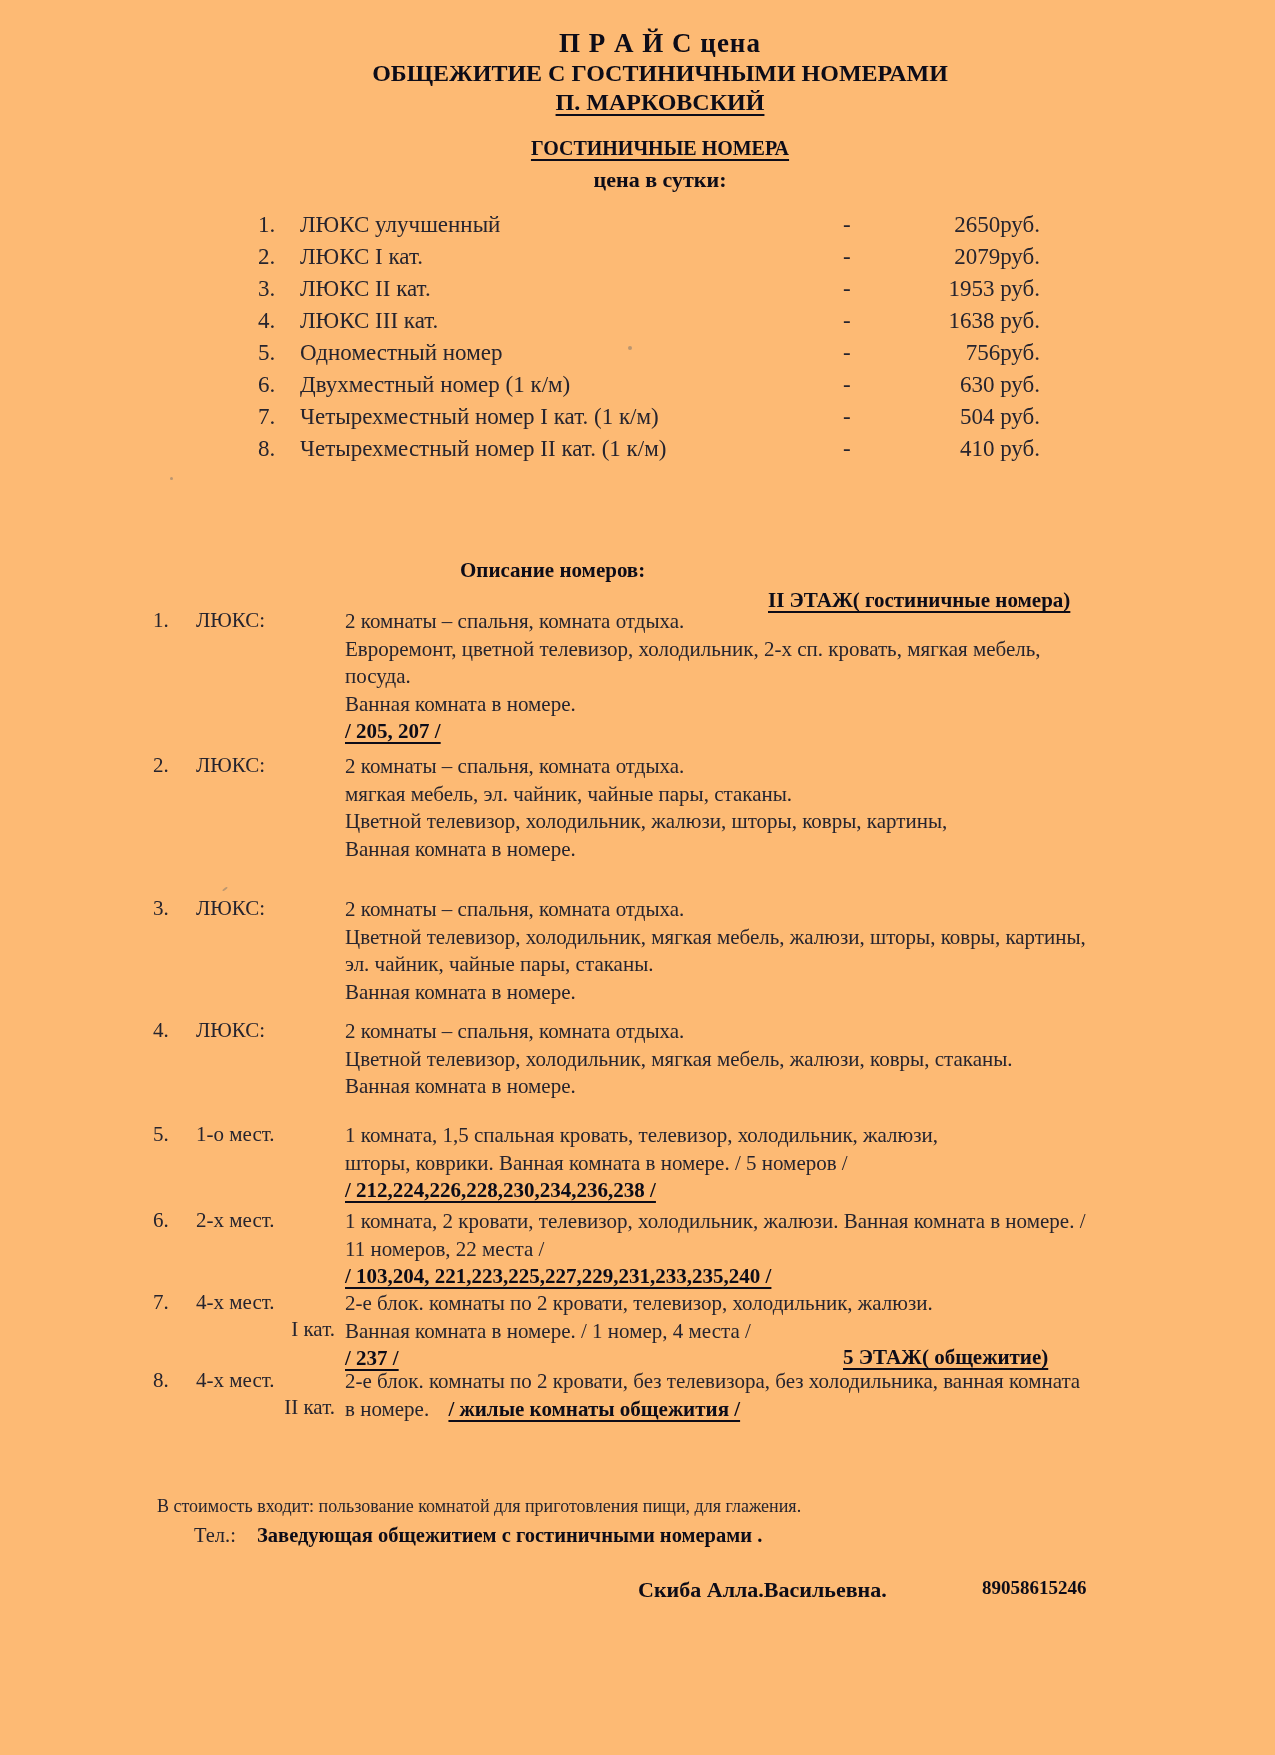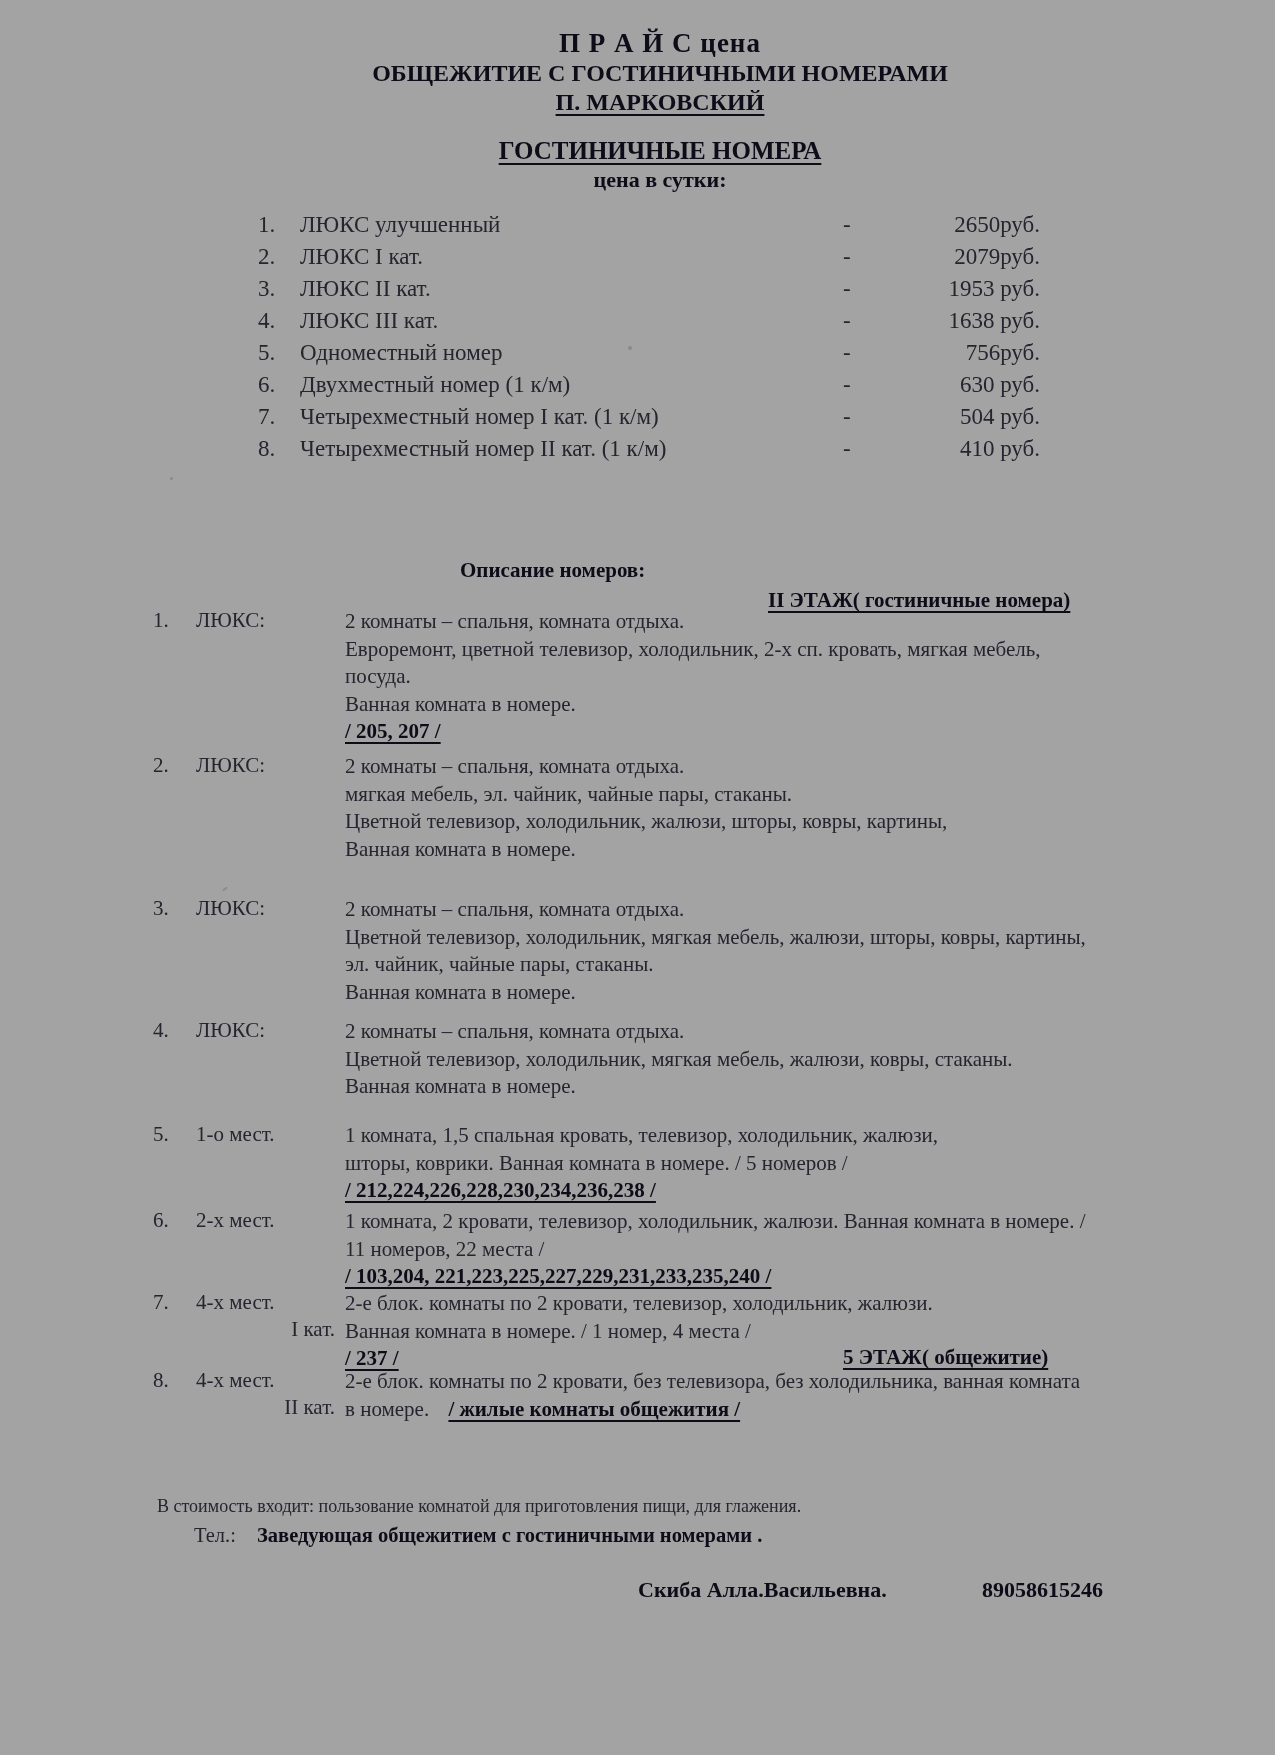--- a/index.html
+++ b/index.html
@@ -1,32 +1,32 @@
 <!DOCTYPE html>
 <html><head>
 <meta charset="utf-8">
 <style>
   html,body { margin:0; padding:0; background:#e8e8e8; }
   .page {
     position:relative;
     width:1275px; height:1755px;
     margin:0 auto;
-    background:#a3a3a3;
+    background:#fdba74;
     font-family:"Liberation Serif", serif;
     color:#26242e;
     overflow:hidden;
   }
   .abs { position:absolute; }
   .ctr { left:45px; width:1230px; text-align:center; }
   .b { font-weight:bold; color:#0d0c18; }
   .u { text-decoration:underline; text-decoration-thickness:2px; text-underline-offset:4px; }
   .t1 { top:28px;  font-size:27px; letter-spacing:1px; }
   .t2 { top:60px;  font-size:24px; }
   .t3 { top:89px;  font-size:24px; }
-  .s1 { top:137px; font-size:25px; }
+  .s1 { top:137px; font-size:20px; }
   .s2 { top:167px; font-size:22px; }
 
   .prow { left:0; width:1275px; height:30px; font-size:23px; }
   .pnum   { position:absolute; left:258px; }
   .pname  { position:absolute; left:300px; white-space:nowrap; }
   .pdash  { position:absolute; left:843px; }
   .pprice { position:absolute; left:860px; width:180px; text-align:right; white-space:nowrap; }
 
   .dhead   { top:558px; left:460px; font-size:21px;text-align:center; }
   .fl2head { top:588px; left:768px; font-size:21px; }
@@ -37,21 +37,21 @@
   .dlabel  { position:absolute; left:196px; top:0; white-space:nowrap; }
   .dlabel2 { position:absolute; left:240px; top:27px; width:95px; text-align:right; white-space:nowrap; }
   .dtext   { position:absolute; left:345px; top:0; }
   .dline   { display:block; white-space:nowrap; line-height:27.5px; height:27.5px; }
   .roomsu  { font-weight:bold; color:#0d0c18; text-decoration:underline; text-decoration-thickness:2px; text-underline-offset:4px; }
   .gap     { margin-left:14px; }
 
   .f1  { top:1496px; left:157px; font-size:18px; }
   .f2  { top:1524px; left:194px; font-size:20.5px; white-space:nowrap; }
   .sig-name  { top:1577px; left:638px; font-size:22px; }
-  .sig-phone { top:1577px; left:982px; font-size:22px; }
+  .sig-phone { top:1577px; left:982px; font-size:19px; }
 
   .speck { position:absolute; background:#6a6a6a; border-radius:50%; opacity:.45; }
 </style>
 </head>
 <body>
 
 <div class="page">
 
   <div class="abs ctr t1 b">П Р А Й С цена</div>
   <div class="abs ctr t2 b">ОБЩЕЖИТИЕ С ГОСТИНИЧНЫМИ НОМЕРАМИ</div>

